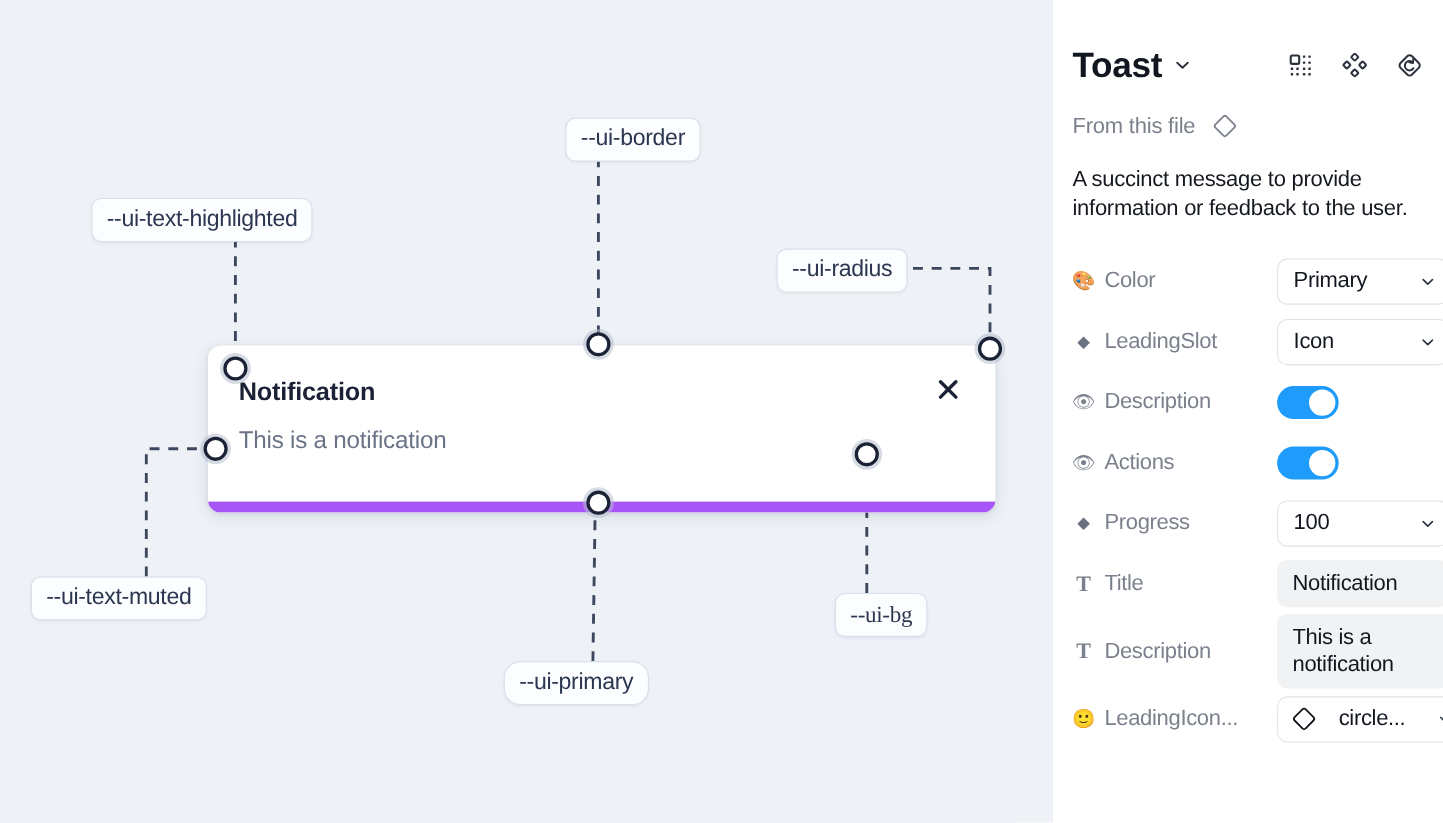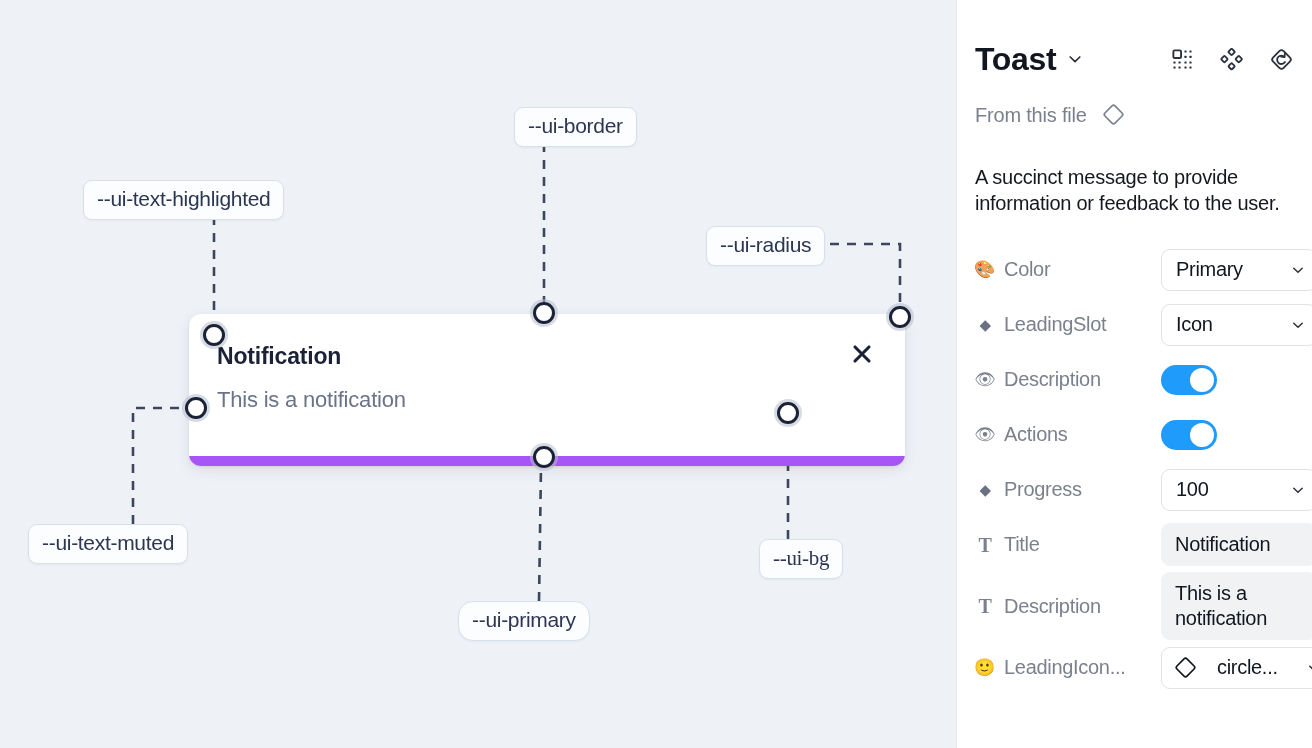--- a/index.html
+++ b/index.html
@@ -100,21 +100,21 @@
   #panel-header-icons { margin-left: auto; display: flex; align-items: center; gap: 26px; }
   .hdr-icon { cursor: pointer; display: flex; align-items: center; justify-content: center; color: #2b323d; }
 
   #from-file-row {
     display: flex; align-items: flex-end; gap: 14px;
     margin-top: 14px;
   }
   #from-file-label { font-size: 20px; color: #7b818c; letter-spacing: -0.2px; }
 
   #panel-desc {
-    margin-top: 38px;
+    margin-top: 24px;
     font-size: 20px; line-height: 1.28; color: #14181f;
     letter-spacing: -0.25px;
   }
 
   #prop-list { margin-top: 26px; }
   .prop-row {
     display: flex; align-items: center;
     min-height: 55px;
   }
   .prop-label {

